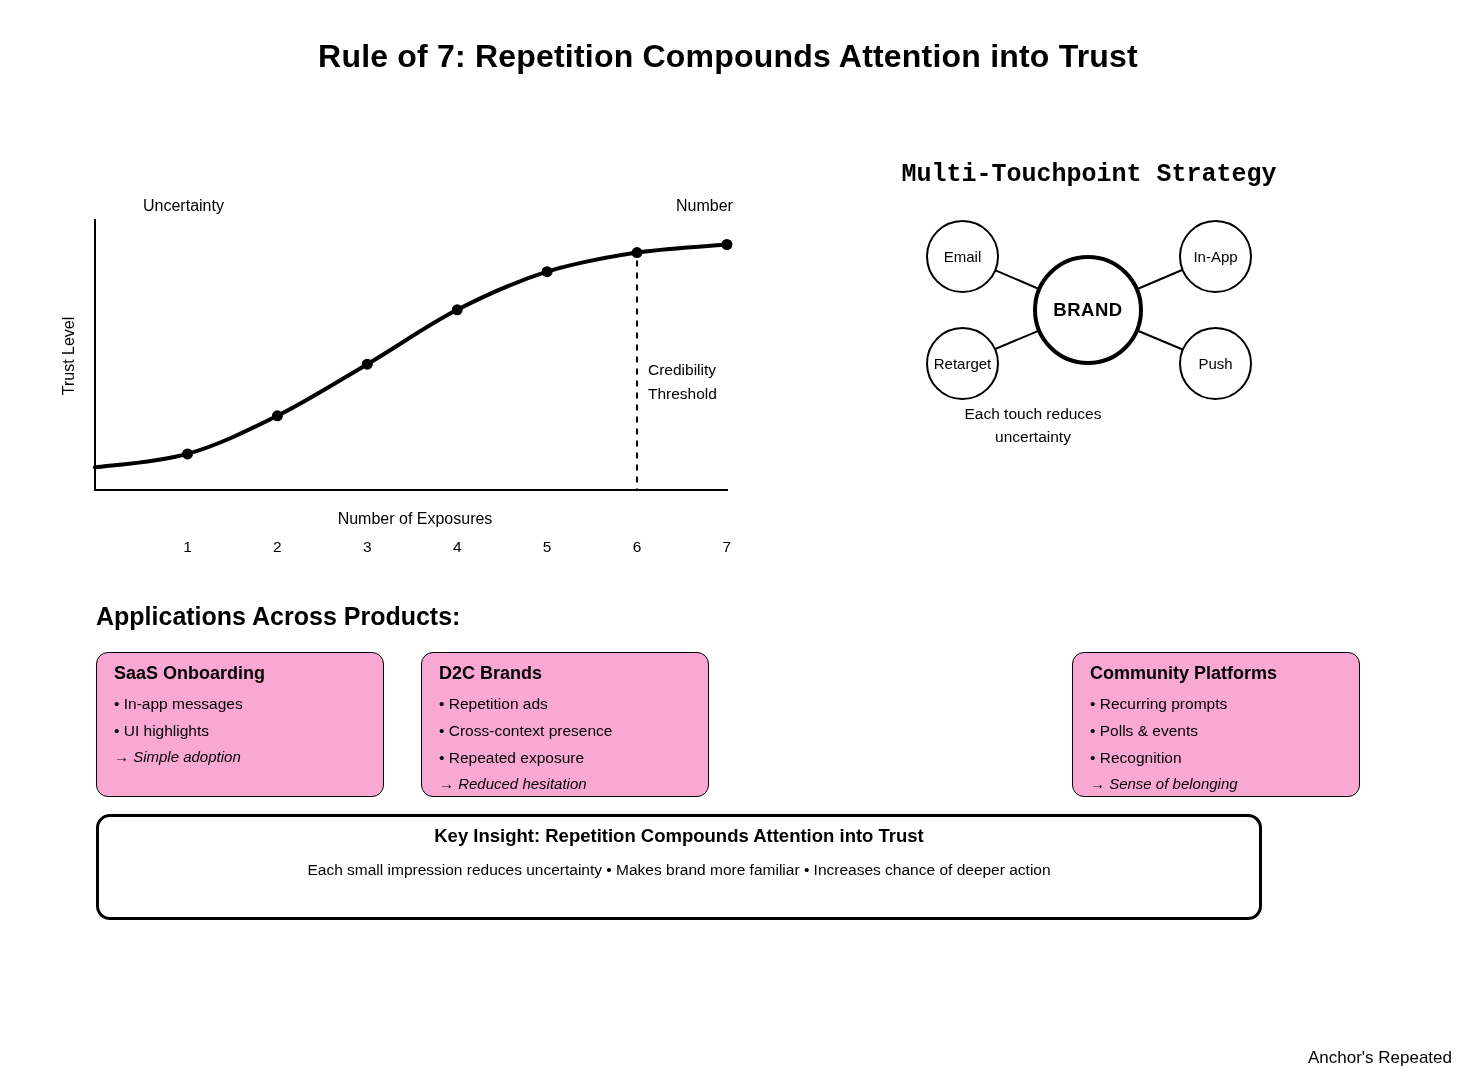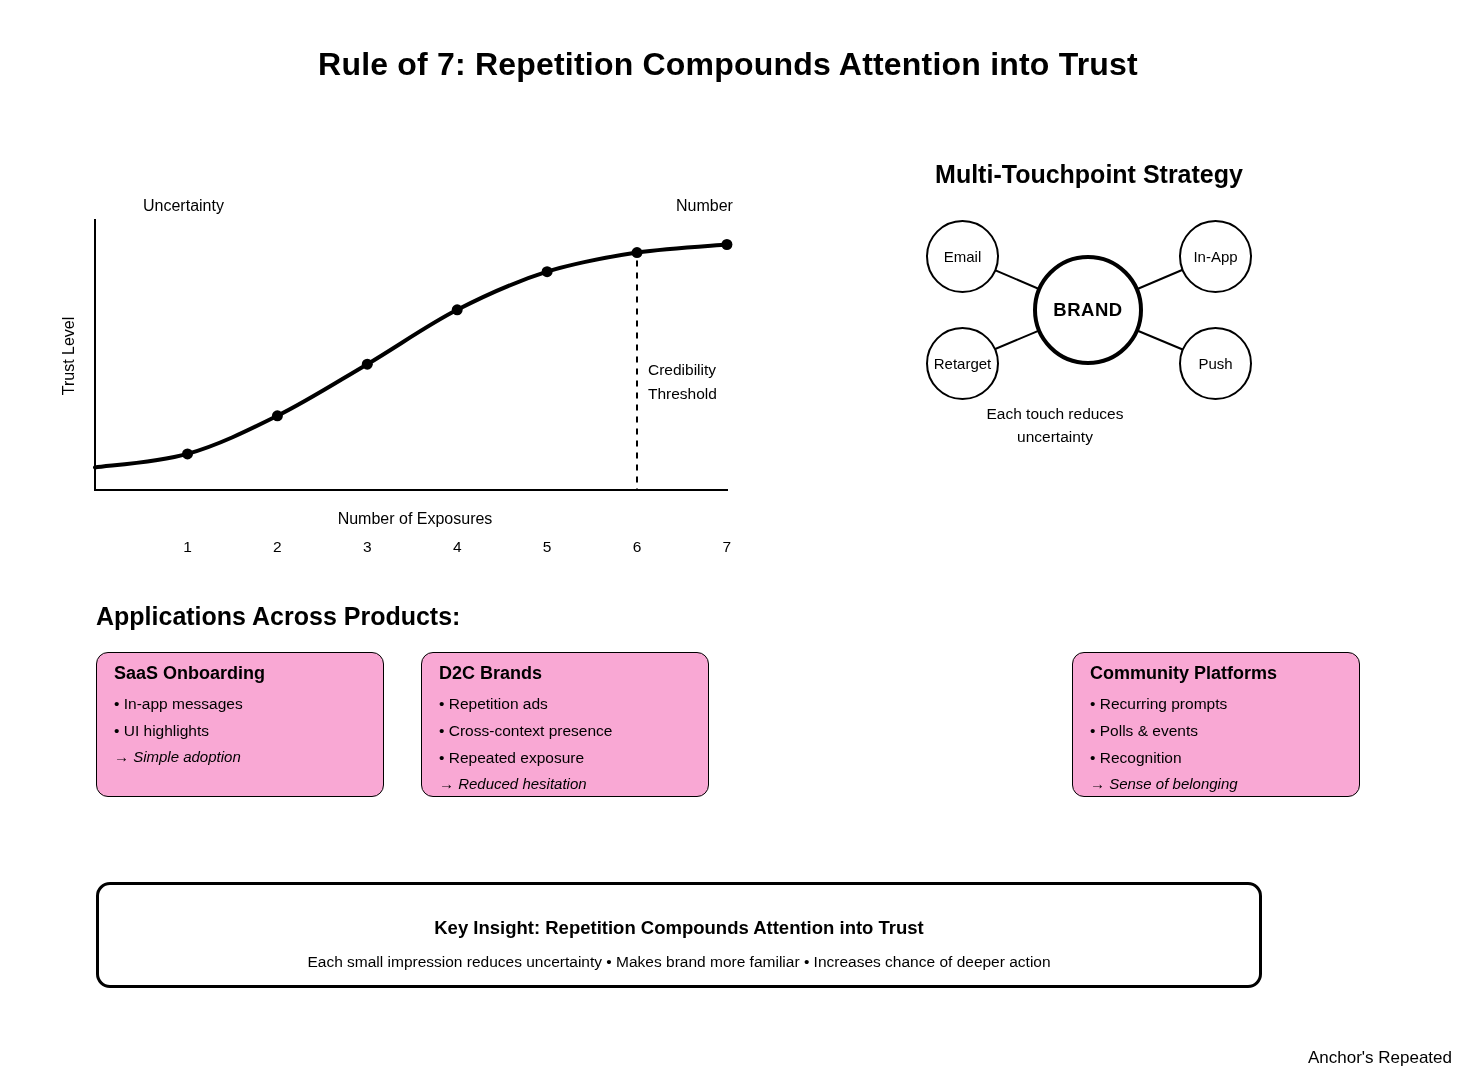--- a/index.html
+++ b/index.html
@@ -13,21 +13,20 @@
     overflow: hidden;
   }
   .abs { position: absolute; }
 
   
   .page-title {
     left: 0; top: 38px; width: 1456px;
     text-align: center;
     font-size: 32px; font-weight: bold;
     letter-spacing: 0.2px;
-    margin-top: 8px;
   }
 
   
   #draw-layer { left: 0; top: 0; }
 
   
   .chart-label { font-size: 16px; }
   .uncertainty-label { left: 143px; top: 197px; }
   .loyalty-label { left: 676px; top: 197px; }
   .trust-level-label {
@@ -51,21 +50,21 @@
   .x-ticks { left: 0; top: 538px; width: 100%; height: 20px; }
   .threshold-label {
     left: 648px; top: 358px;
     font-size: 15.5px; line-height: 23.5px;
   }
 
   
   .tp-title {
     left: 889px; top: 160px; width: 400px;
     text-align: center;
-    font-size: 25px; font-weight: bold;
+    font-size: 25px; font-weight: bold; font-family: Liberation Mono, monospace;
   }
   .tp-node {
     position: absolute;
     width: 73px; height: 73px;
     border: 2px solid #000;
     border-radius: 50%;
     background: #fff;
     display: flex; align-items: center; justify-content: center;
     font-size: 15px;
     box-sizing: border-box;
@@ -80,21 +79,21 @@
     width: 110px; height: 110px;
     border: 4.5px solid #000;
     border-radius: 50%;
     background: #fff;
     display: flex; align-items: center; justify-content: center;
     font-size: 18.5px; font-weight: bold;
     letter-spacing: 0.5px;
     box-sizing: border-box;
   }
   .tp-caption {
-    left: 905px; top: 402px; width: 300px;
+    left: 883px; top: 402px; width: 300px;
     text-align: center;
     font-size: 15.5px; line-height: 23px;
   }
 
   
   .apps-heading {
     left: 96px; top: 602px;
     font-size: 25px; font-weight: bold;
   }
   .card {
@@ -111,28 +110,28 @@
   .card.c1 { left: 421px; }
   .card.c2 { left: 747px; }
   .card.c3 { left: 1072px; }
   .card-title { font-size: 18px; font-weight: bold; margin-bottom: 6px; }
   .card-line { font-size: 15.5px; line-height: 27px; white-space: nowrap; }
   .card-outcome { font-size: 15px; font-style: italic; margin-top: 4px; white-space: nowrap; }
   .card-outcome .arrow { font-style: normal; }
 
   
   .key-insight {
-    left: 96px; top: 882px;
+    left: 96px; top: 814px;
     width: 1166px; height: 106px;
     border: 3px solid #000;
     border-radius: 14px;
     background: #fff;
     box-sizing: border-box;
     text-align: center;
-    padding-top: 32px;
+    padding-top: 8px;
   }
   .key-insight-title { font-size: 18.5px; font-weight: bold; margin-bottom: 14px; }
   .key-insight-body { font-size: 15.5px; }
 
   
   .footer {
     right: 20px; top: 1048px;
     font-size: 17px;
     white-space: nowrap;
   }

